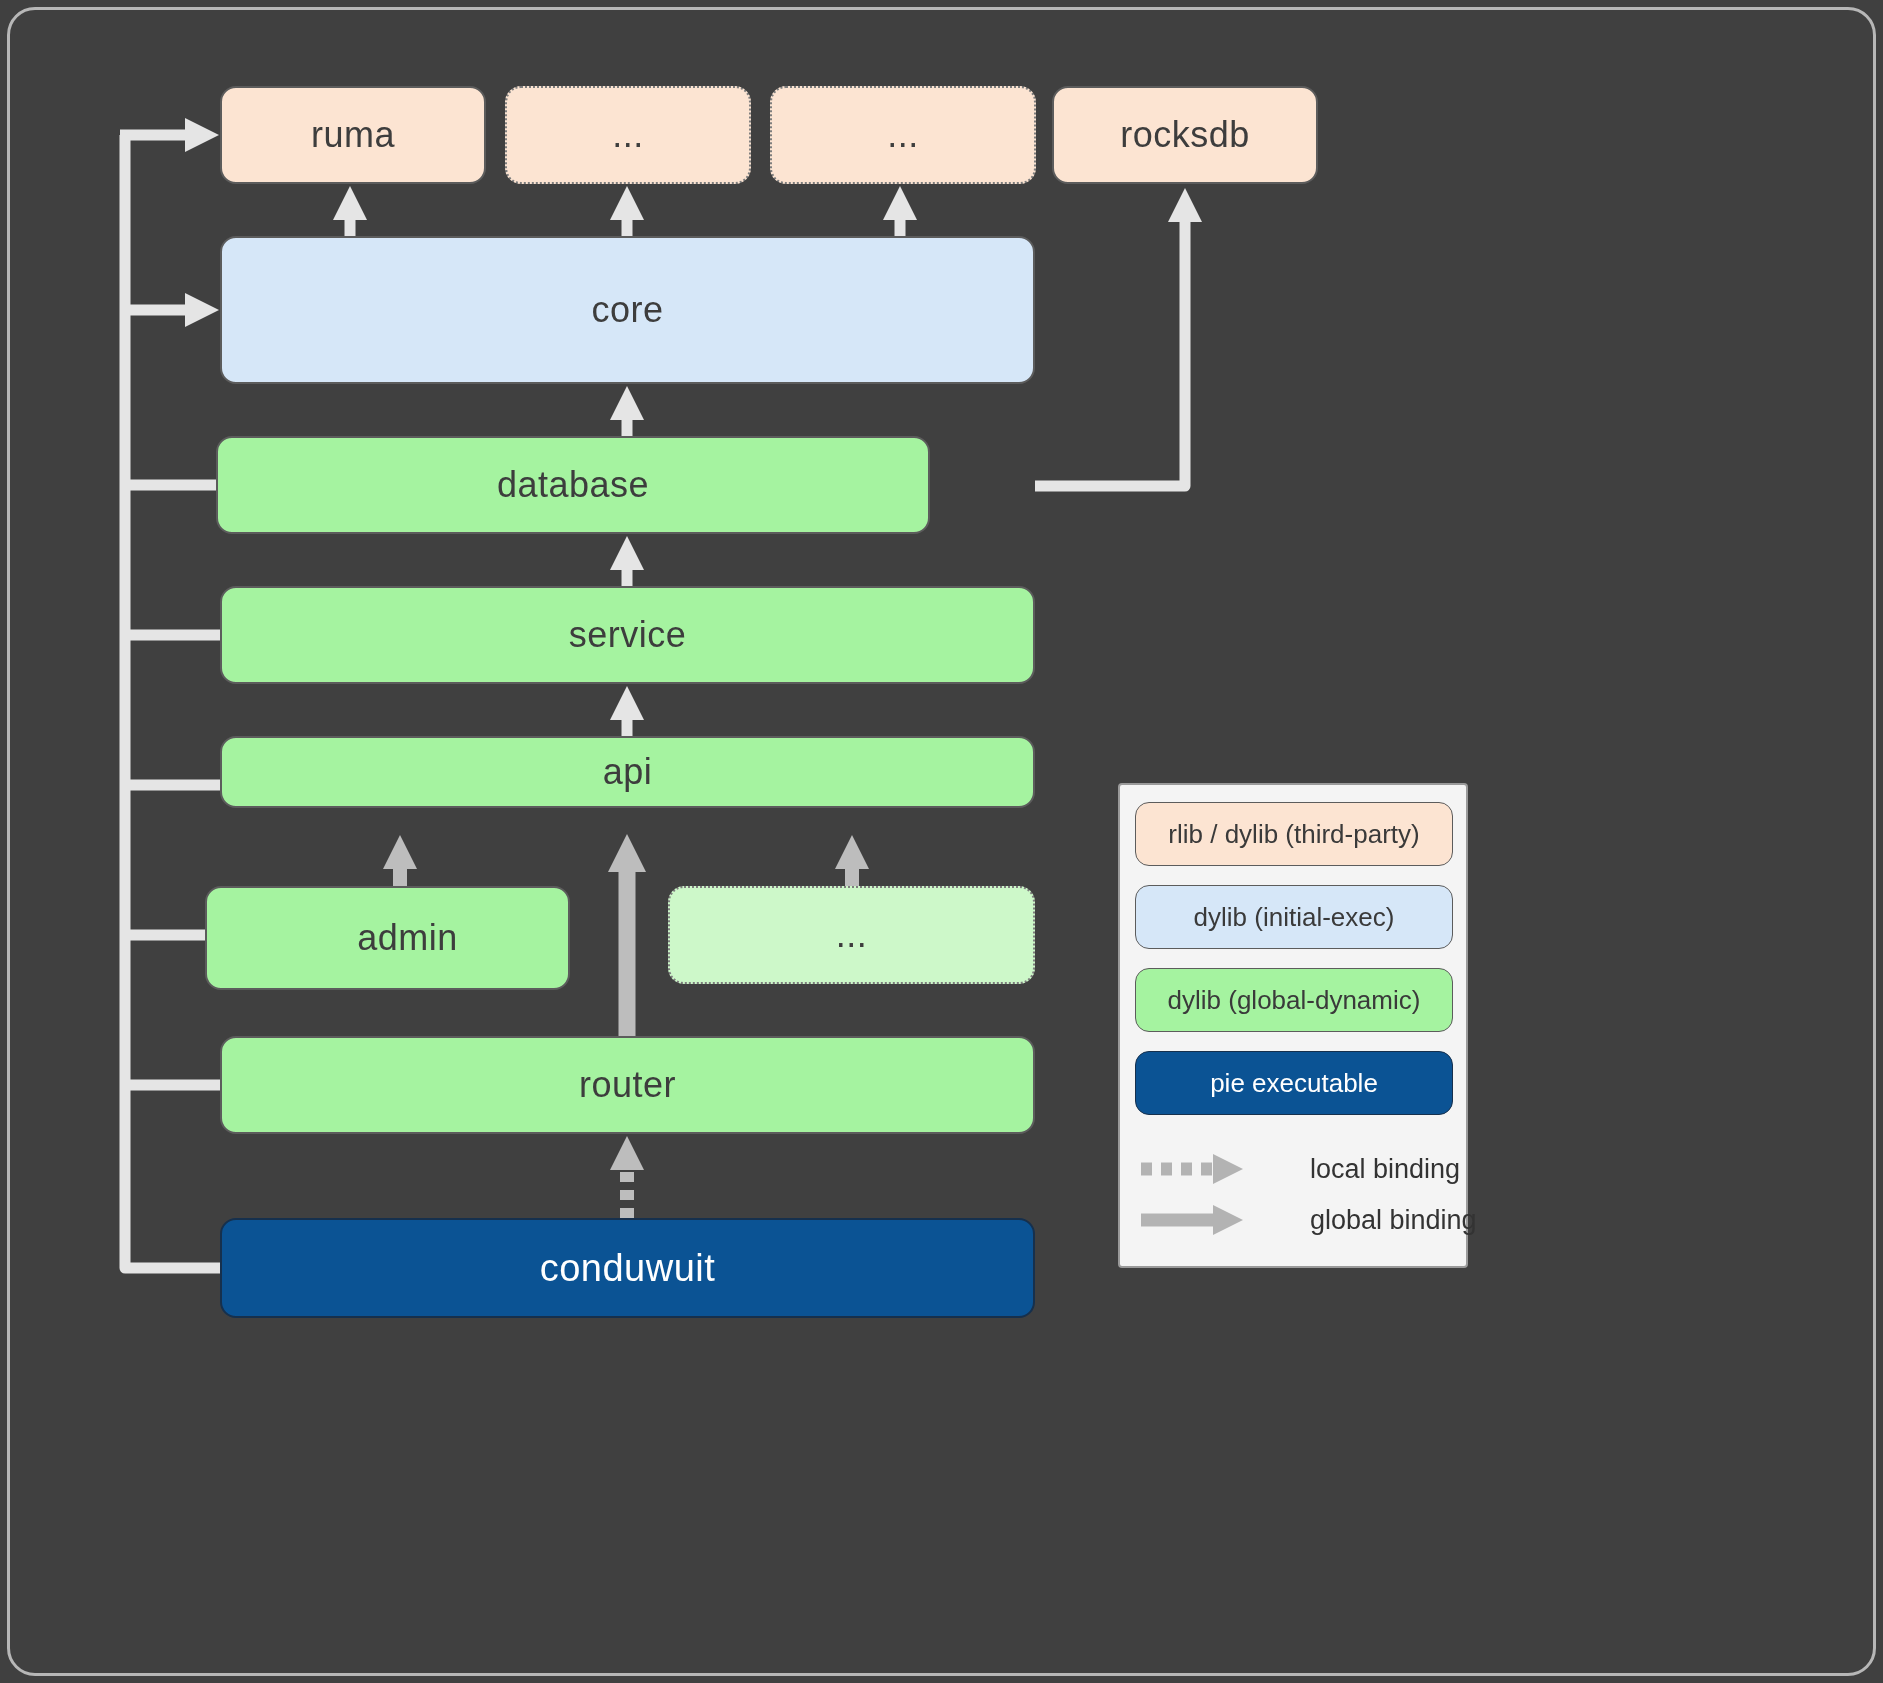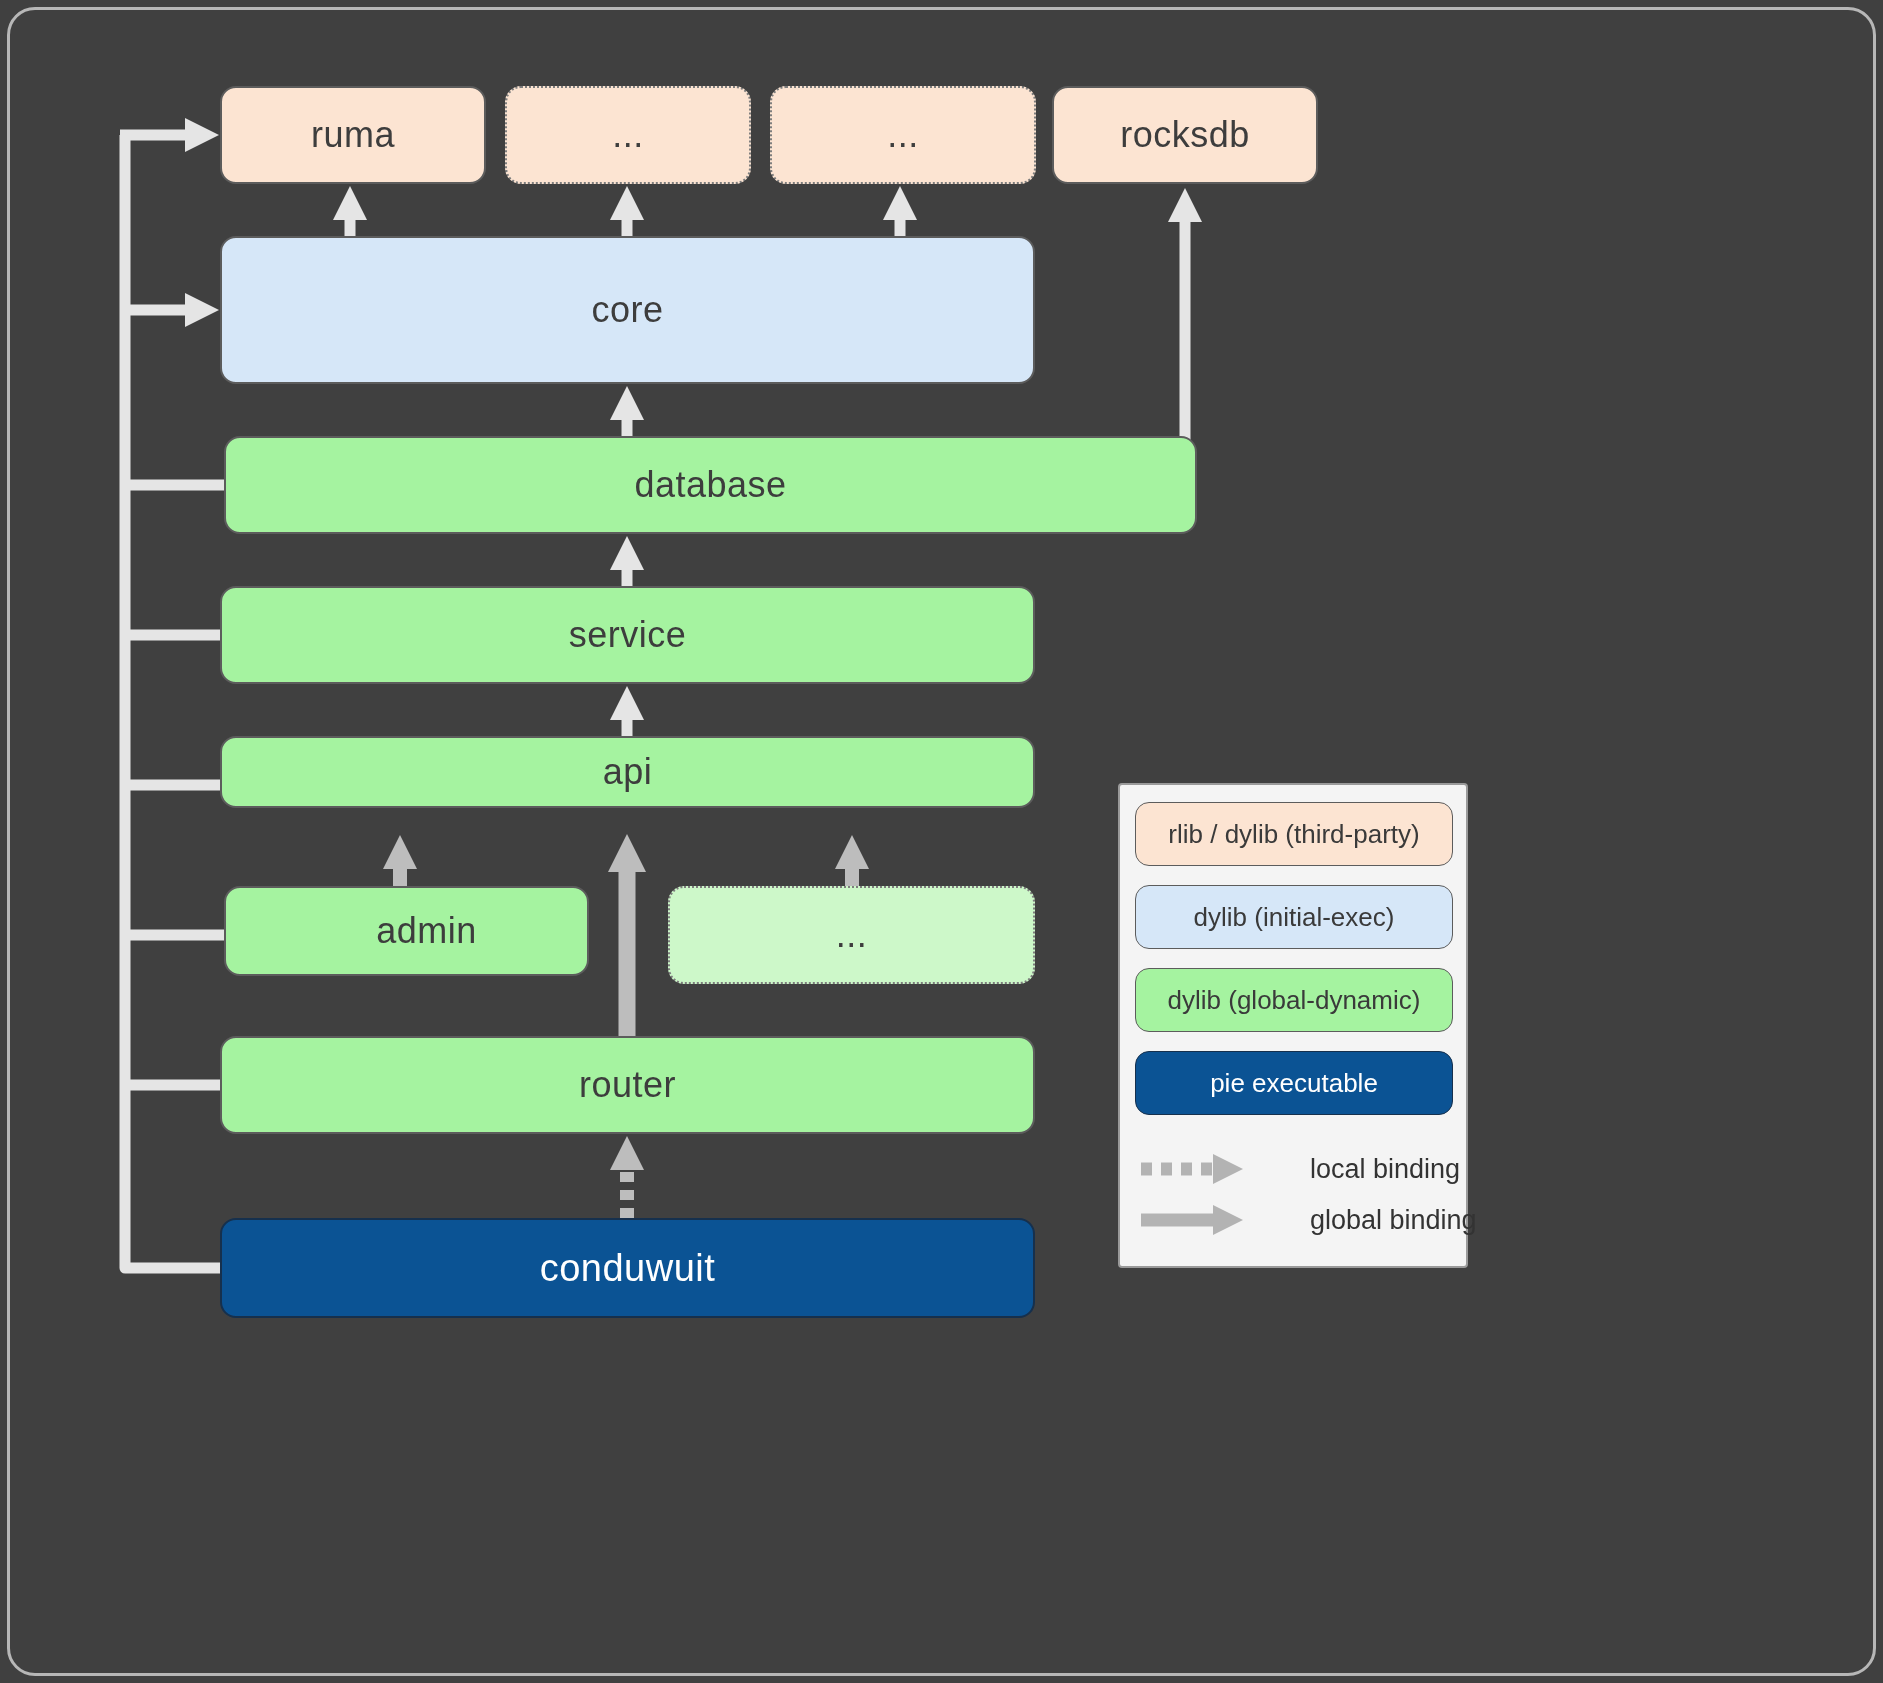--- a/index.html
+++ b/index.html
@@ -166,33 +166,33 @@
     <span>...</span>
   </div>
   <div class="box third" style="left:1052px; top:86px; width:266px; height:98px;">
     <span>rocksdb</span>
   </div>
 
   <div class="box blue" style="left:220px; top:236px; width:815px; height:148px;">
     <span>core</span>
   </div>
 
-  <div class="box green" style="left:224px; top:436px; width:973px; height:98px;text-align:right;">
+  <div class="box green" style="left:216px; top:436px; width:714px; height:98px;text-align:right;">
     <span>database</span>
   </div>
 
   <div class="box green" style="left:220px; top:586px; width:815px; height:98px;">
     <span>service</span>
   </div>
 
   <div class="box green" style="left:220px; top:736px; width:815px; height:72px;">
     <span>api</span>
   </div>
 
-  <div class="box green" style="left:224px; top:886px; width:365px; height:90px;padding-left:40px;">
+  <div class="box green" style="left:205px; top:886px; width:365px; height:104px;padding-left:40px;">
     <span>admin</span>
   </div>
   <div class="box green-light dotted" style="left:668px; top:886px; width:367px; height:98px;">
     <span>...</span>
   </div>
 
   <div class="box green" style="left:220px; top:1036px; width:815px; height:98px;">
     <span>router</span>
   </div>
 

